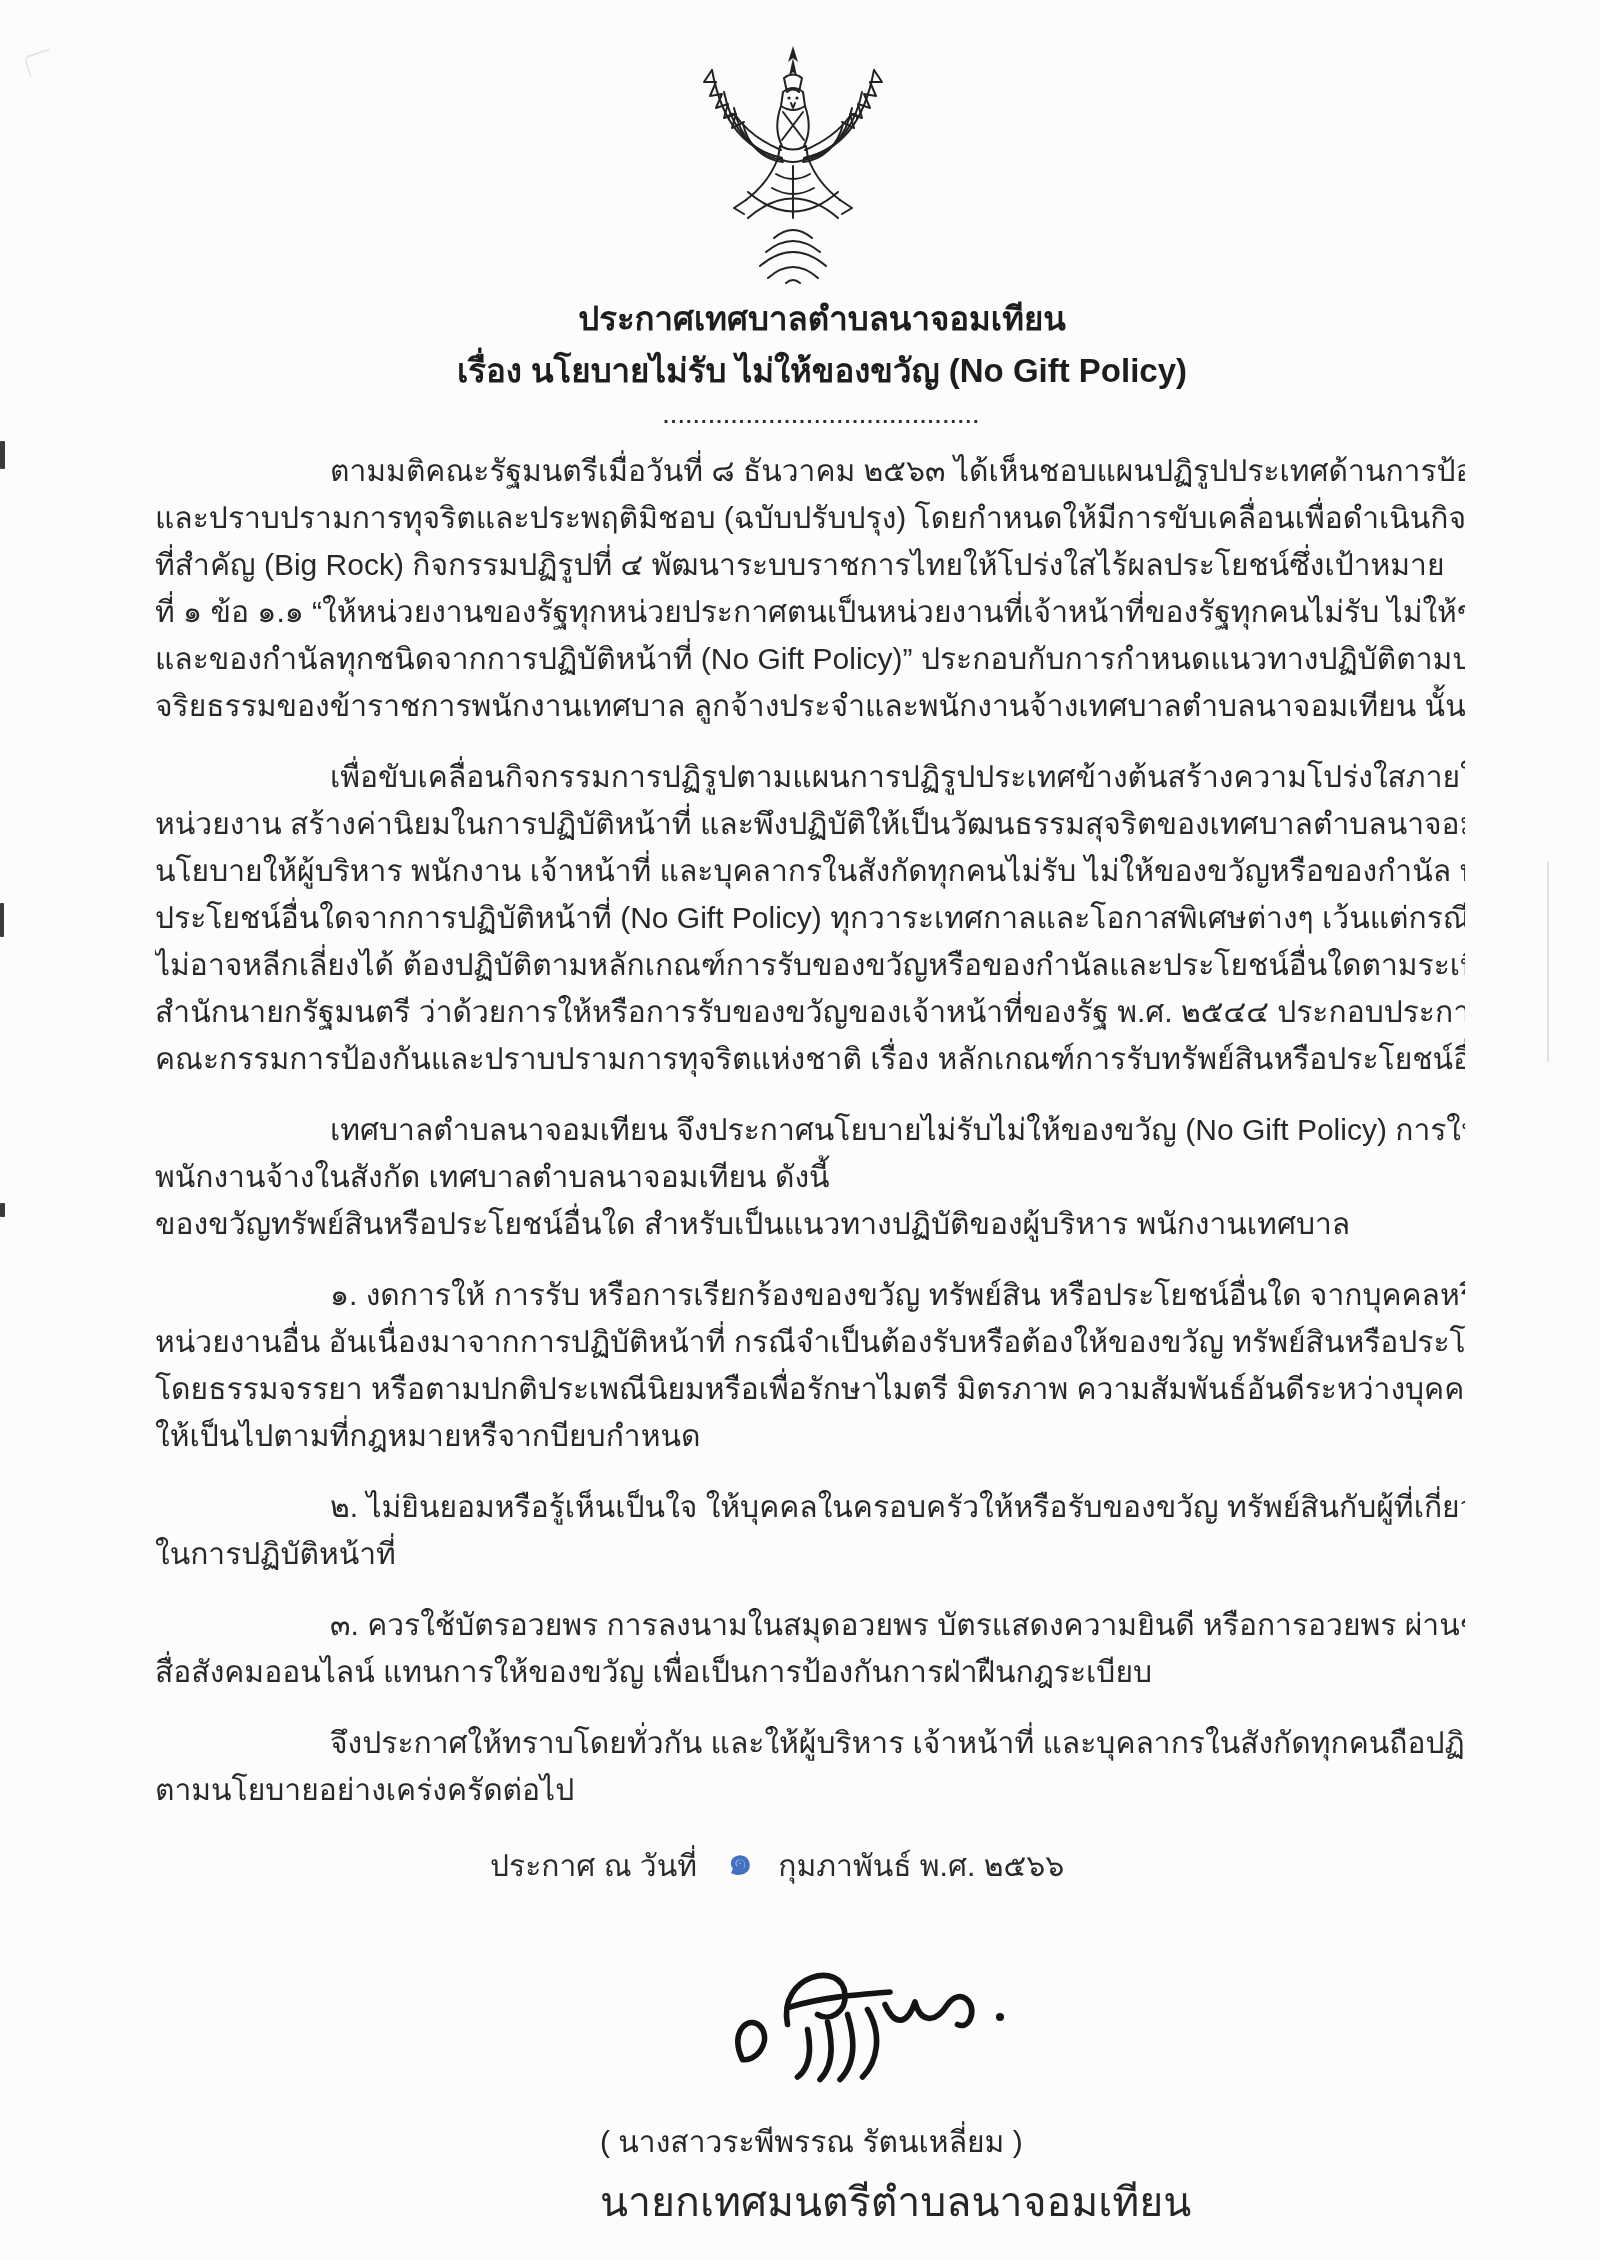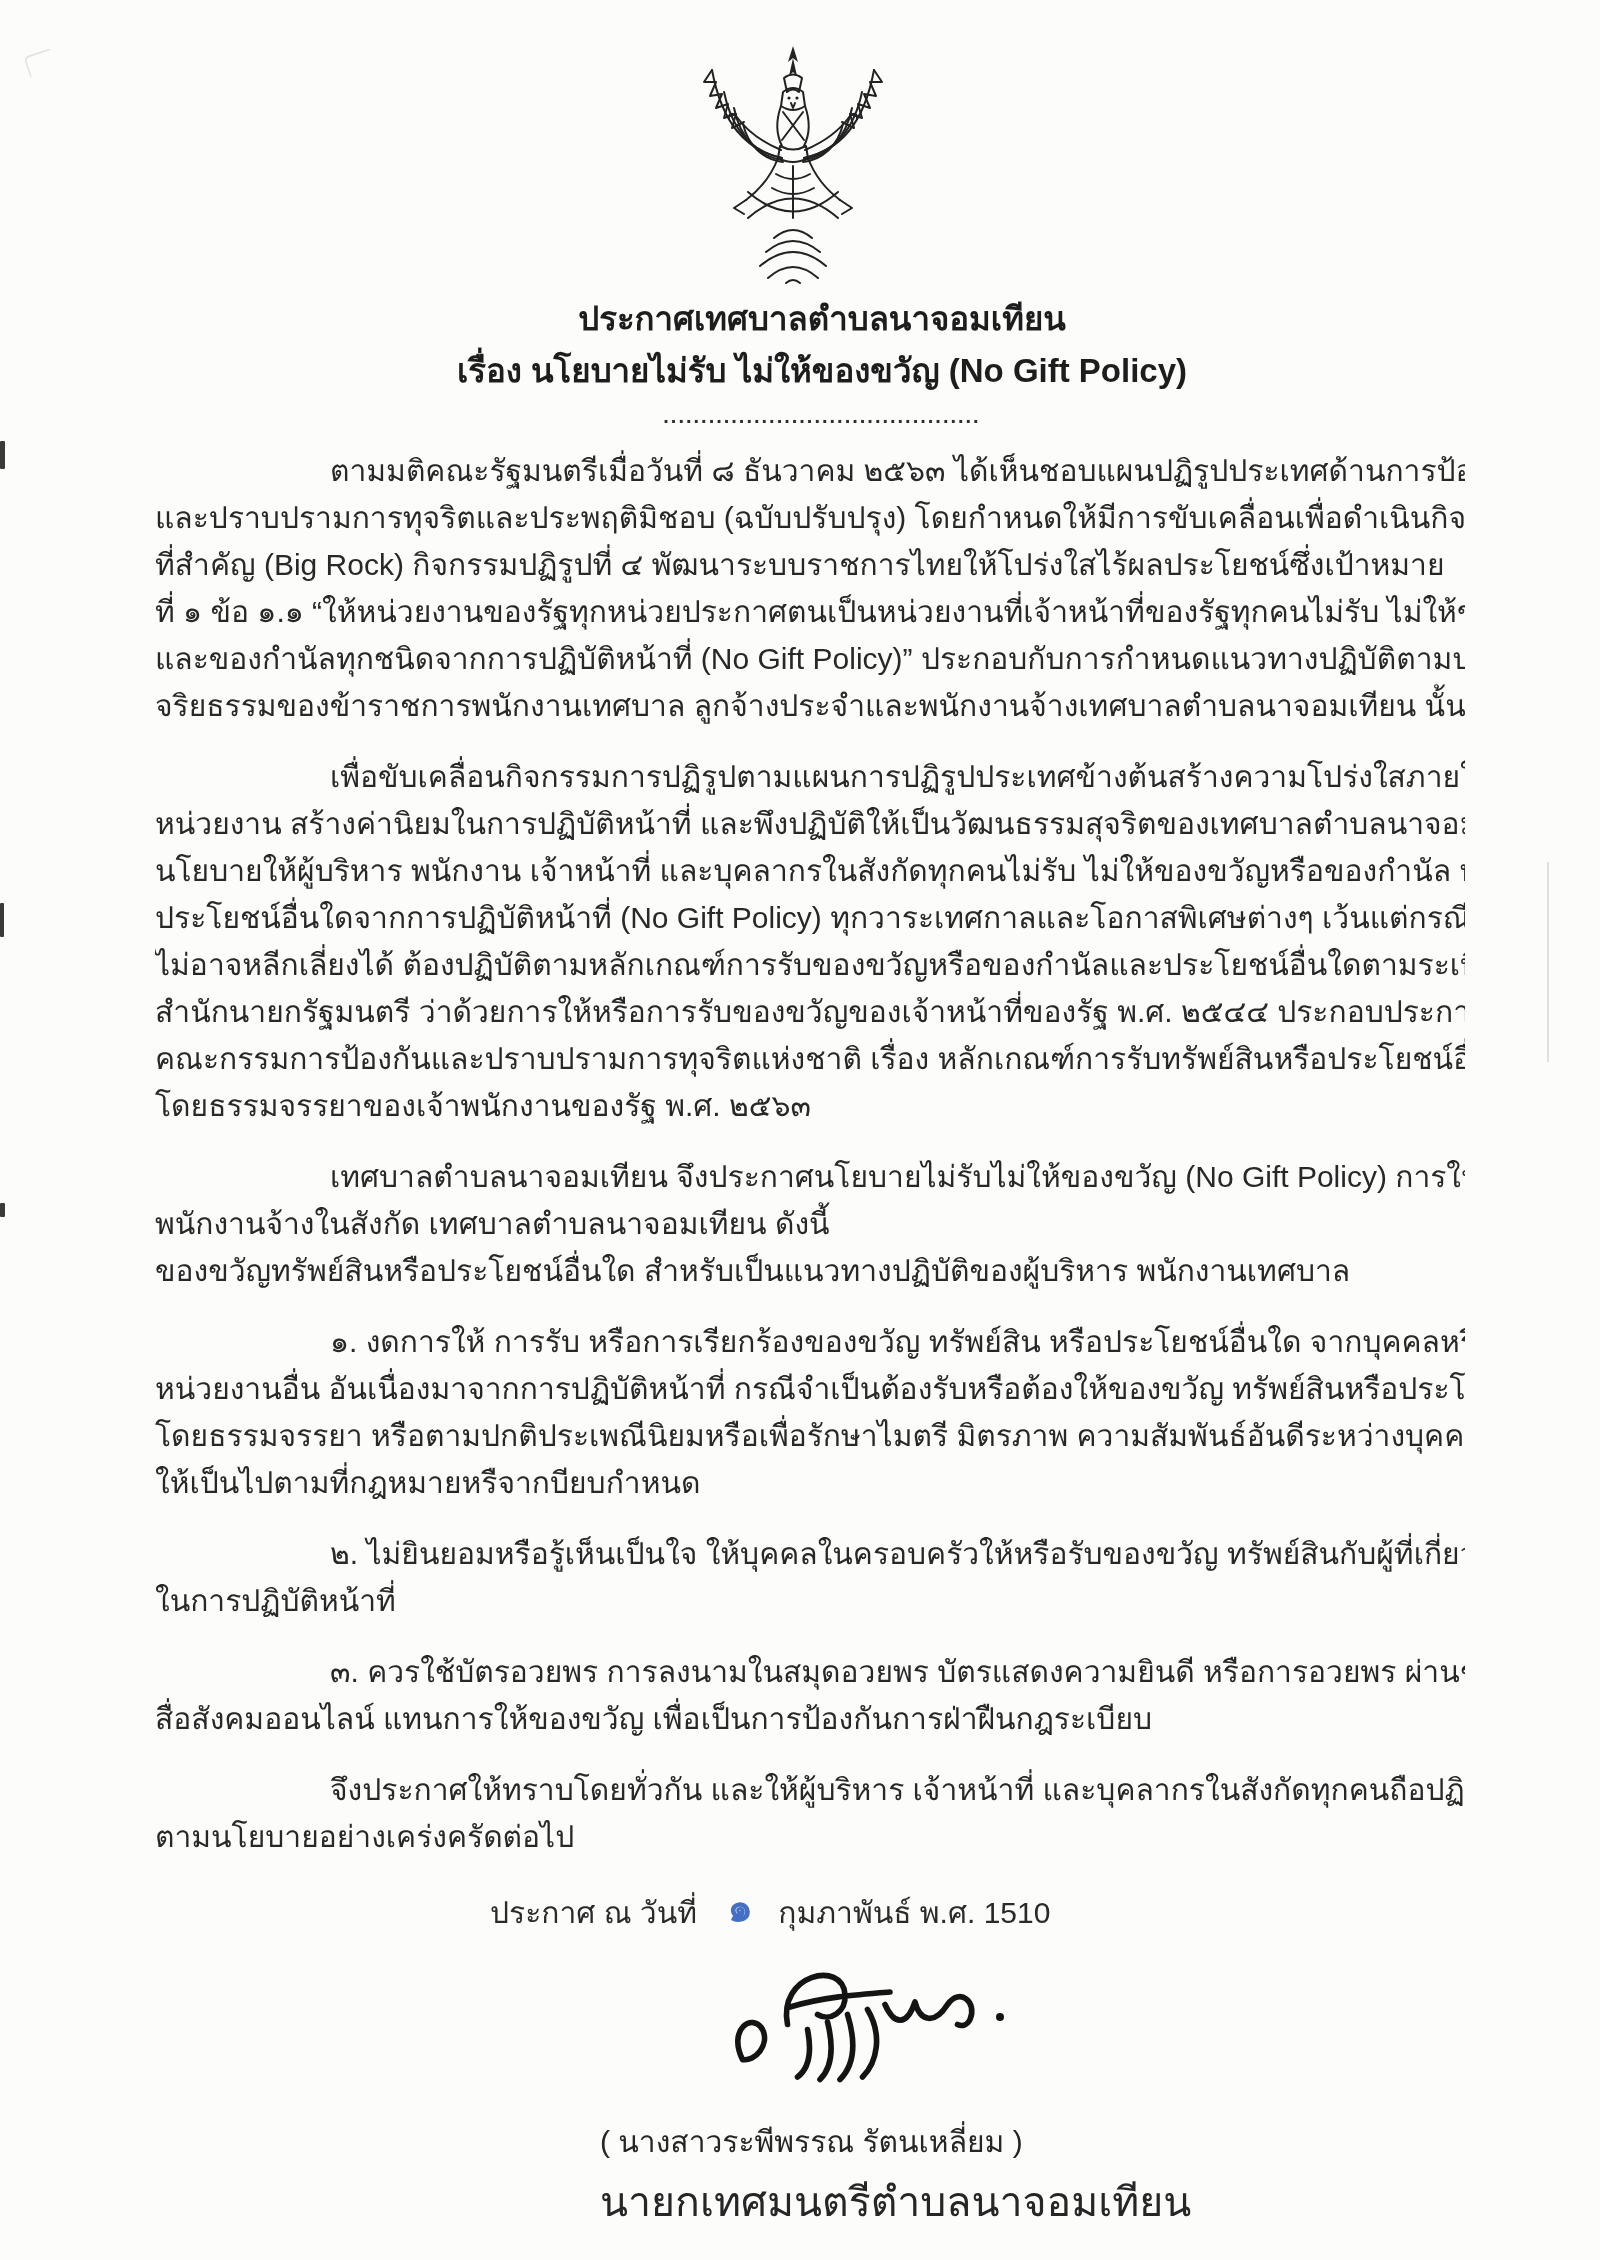--- a/index.html
+++ b/index.html
@@ -121,21 +121,20 @@
         <div class="line">จริยธรรมของข้าราชการพนักงานเทศบาล ลูกจ้างประจำและพนักงานจ้างเทศบาลตำบลนาจอมเทียน นั้น</div>
       </div>
     <div class="para">
         <div class="line">เพื่อขับเคลื่อนกิจกรรมการปฏิรูปตามแผนการปฏิรูปประเทศข้างต้นสร้างความโปร่งใสภายใน</div>
         <div class="line">หน่วยงาน สร้างค่านิยมในการปฏิบัติหน้าที่ และพึงปฏิบัติให้เป็นวัฒนธรรมสุจริตของเทศบาลตำบลนาจอมเทียน จึงมี</div>
         <div class="line">นโยบายให้ผู้บริหาร พนักงาน เจ้าหน้าที่ และบุคลากรในสังกัดทุกคนไม่รับ ไม่ให้ของขวัญหรือของกำนัล หรือ</div>
         <div class="line">ประโยชน์อื่นใดจากการปฏิบัติหน้าที่ (No Gift Policy) ทุกวาระเทศกาลและโอกาสพิเศษต่างๆ เว้นแต่กรณีจำเป็น</div>
         <div class="line">ไม่อาจหลีกเลี่ยงได้ ต้องปฏิบัติตามหลักเกณฑ์การรับของขวัญหรือของกำนัลและประโยชน์อื่นใดตามระเบียบ</div>
         <div class="line">สำนักนายกรัฐมนตรี ว่าด้วยการให้หรือการรับของขวัญของเจ้าหน้าที่ของรัฐ พ.ศ. ๒๕๔๔ ประกอบประกาศ</div>
         <div class="line">คณะกรรมการป้องกันและปราบปรามการทุจริตแห่งชาติ เรื่อง หลักเกณฑ์การรับทรัพย์สินหรือประโยชน์อื่นใด</div>
-        <div class="line">โดยธรรมจรรยาของเจ้าพนักงานของรัฐ พ.ศ. ๒๕๖๓</div>
       </div>
     <div class="para">
         <div class="line">เทศบาลตำบลนาจอมเทียน จึงประกาศนโยบายไม่รับไม่ให้ของขวัญ (No Gift Policy) การให้หรือรับ</div>
         <div class="line">พนักงานจ้างในสังกัด เทศบาลตำบลนาจอมเทียน ดังนี้</div>
         <div class="line">ของขวัญทรัพย์สินหรือประโยชน์อื่นใด สำหรับเป็นแนวทางปฏิบัติของผู้บริหาร พนักงานเทศบาล</div>
       </div>
     <div class="para">
         <div class="line">๑. งดการให้ การรับ หรือการเรียกร้องของขวัญ ทรัพย์สิน หรือประโยชน์อื่นใด จากบุคคลหรือ</div>
         <div class="line">หน่วยงานอื่น อันเนื่องมาจากการปฏิบัติหน้าที่ กรณีจำเป็นต้องรับหรือต้องให้ของขวัญ ทรัพย์สินหรือประโยชน์อื่นใด</div>
         <div class="line">โดยธรรมจรรยา หรือตามปกติประเพณีนิยมหรือเพื่อรักษาไมตรี มิตรภาพ ความสัมพันธ์อันดีระหว่างบุคคล</div>
@@ -148,21 +147,21 @@
     <div class="para">
         <div class="line">๓. ควรใช้บัตรอวยพร การลงนามในสมุดอวยพร บัตรแสดงความยินดี หรือการอวยพร ผ่านช่องทาง</div>
         <div class="line">สื่อสังคมออนไลน์ แทนการให้ของขวัญ เพื่อเป็นการป้องกันการฝ่าฝืนกฎระเบียบ</div>
       </div>
     <div class="para">
         <div class="line">จึงประกาศให้ทราบโดยทั่วกัน และให้ผู้บริหาร เจ้าหน้าที่ และบุคลากรในสังกัดทุกคนถือปฏิบัติ</div>
         <div class="line">ตามนโยบายอย่างเคร่งครัดต่อไป</div>
       </div>
 
     <div class="date-line">
-      <span>ประกาศ ณ วันที่</span><span class="handwritten-day">๑</span><span>กุมภาพันธ์ พ.ศ. 1510</span>
+      <span>ประกาศ ณ วันที่</span><span class="handwritten-day">๑</span><span>กุมภาพันธ์ พ.ศ. ๒๕๖๖</span>
     </div>
   </div>
 
   <div class="sig-block">
     <div class="sig-image">
       <svg width="420" height="150" viewBox="0 0 260 120" fill="none" stroke="#141414" stroke-width="4.5" stroke-linecap="round" stroke-linejoin="round">
         <path d="M20 86 C8 62 28 48 36 62 C42 74 30 88 20 86"></path>
         <path d="M56 58 C48 18 100 6 102 34 C103 48 90 56 80 50"></path>
         <path d="M58 44 C84 36 112 34 138 32"></path>
         <path d="M72 62 C76 82 72 94 64 100"></path>

